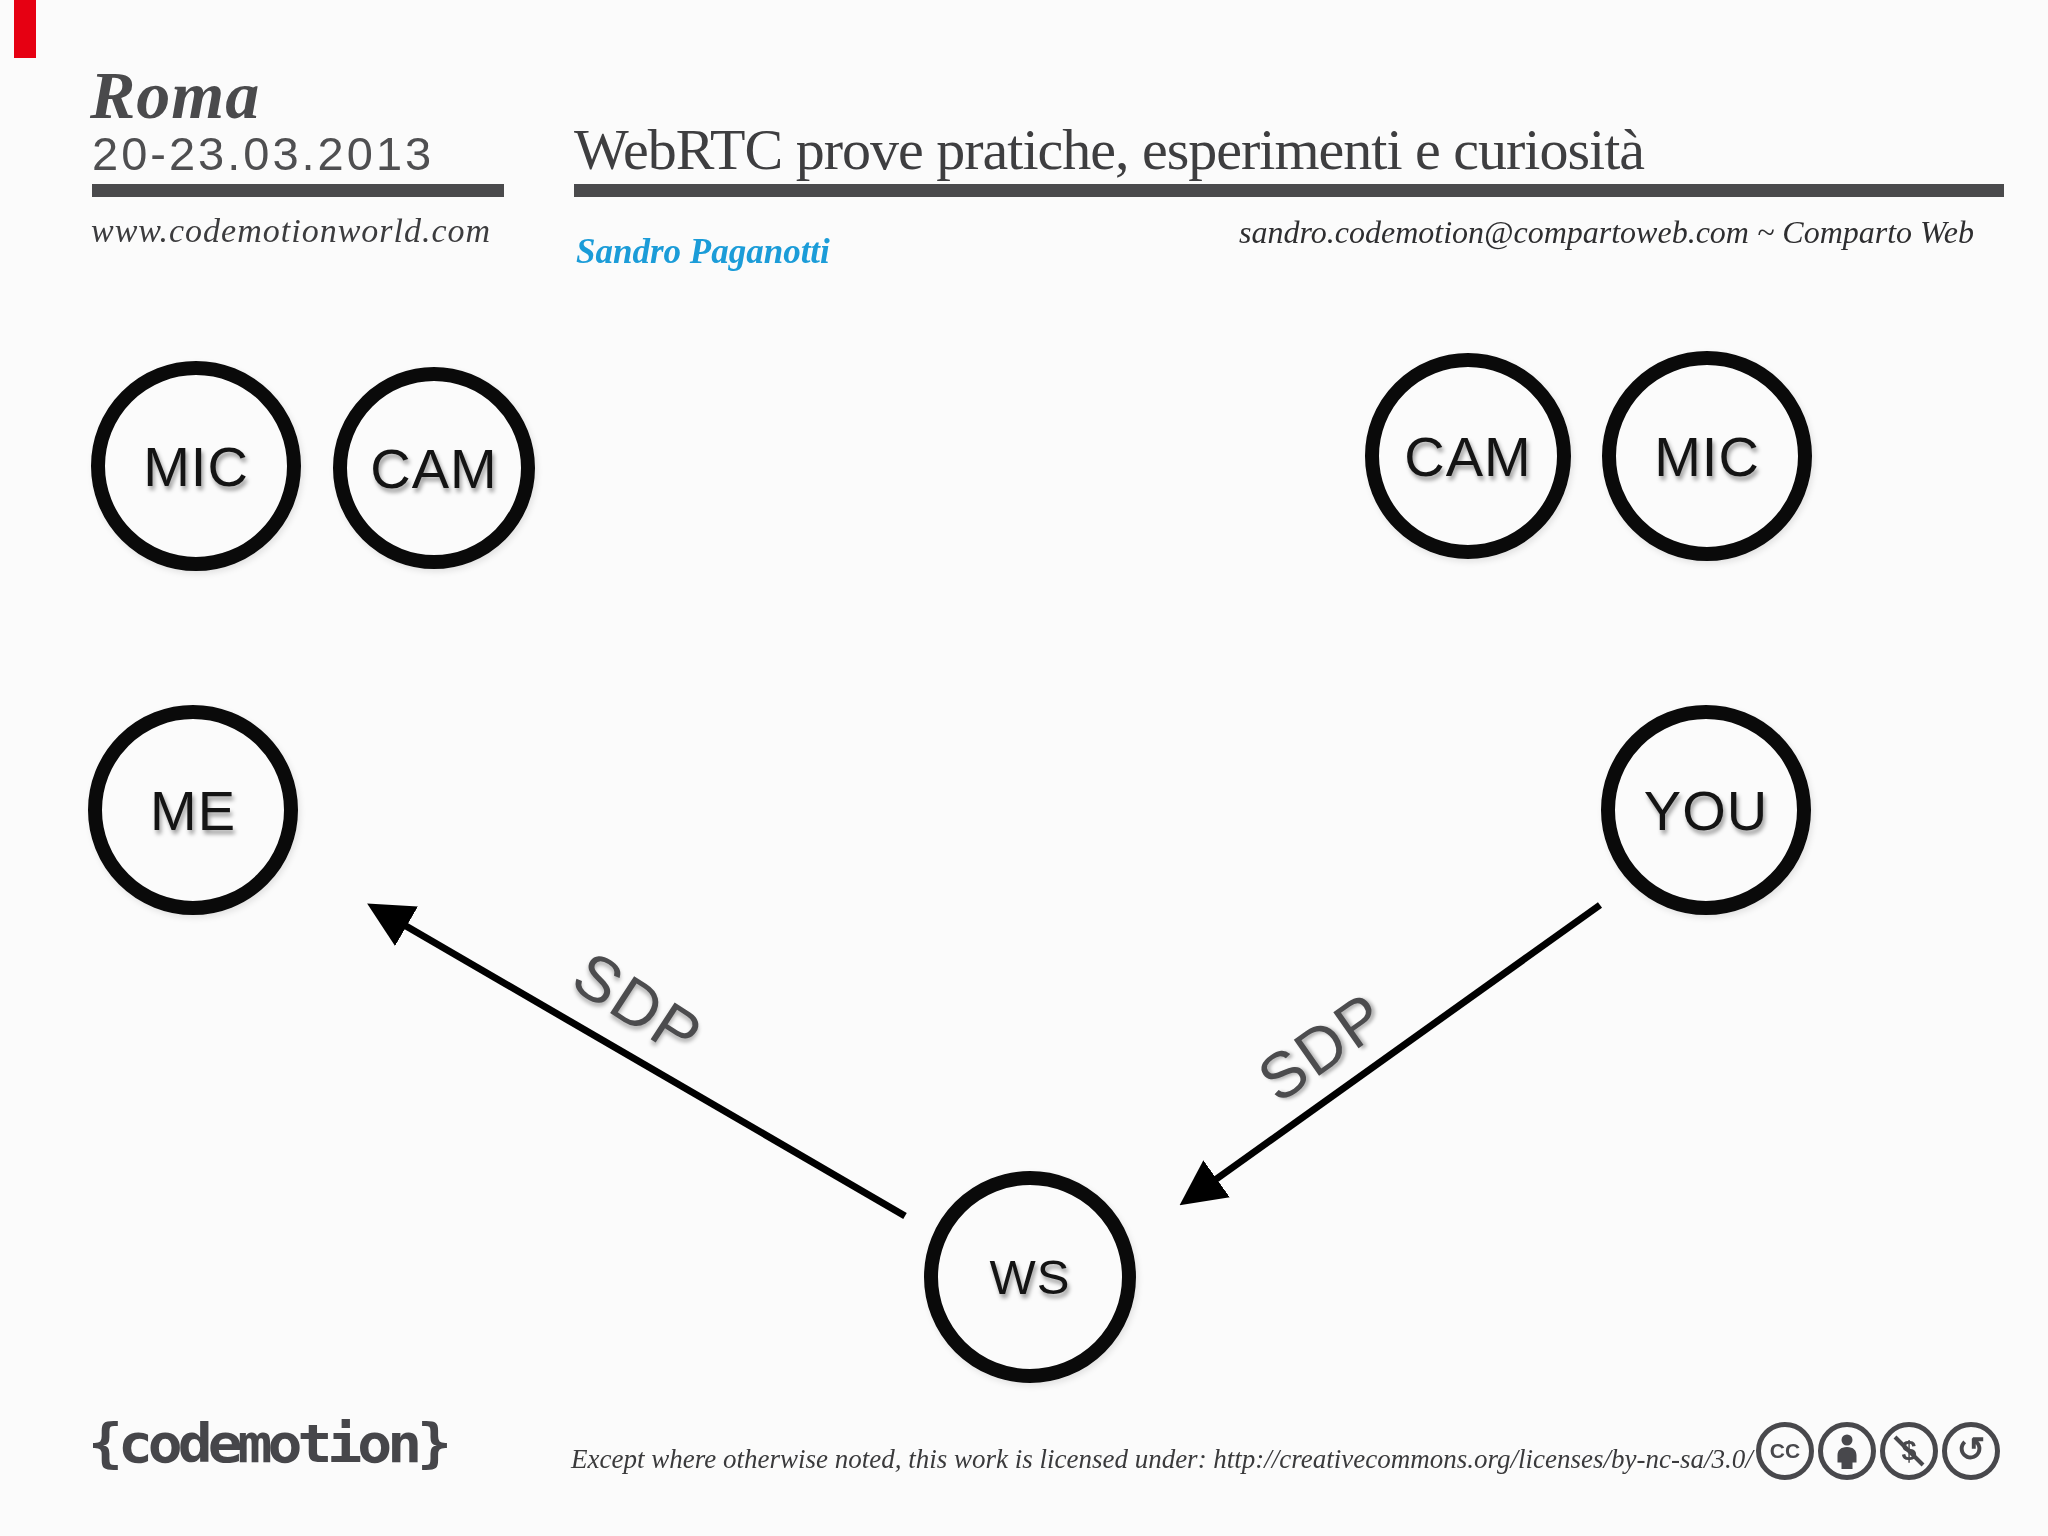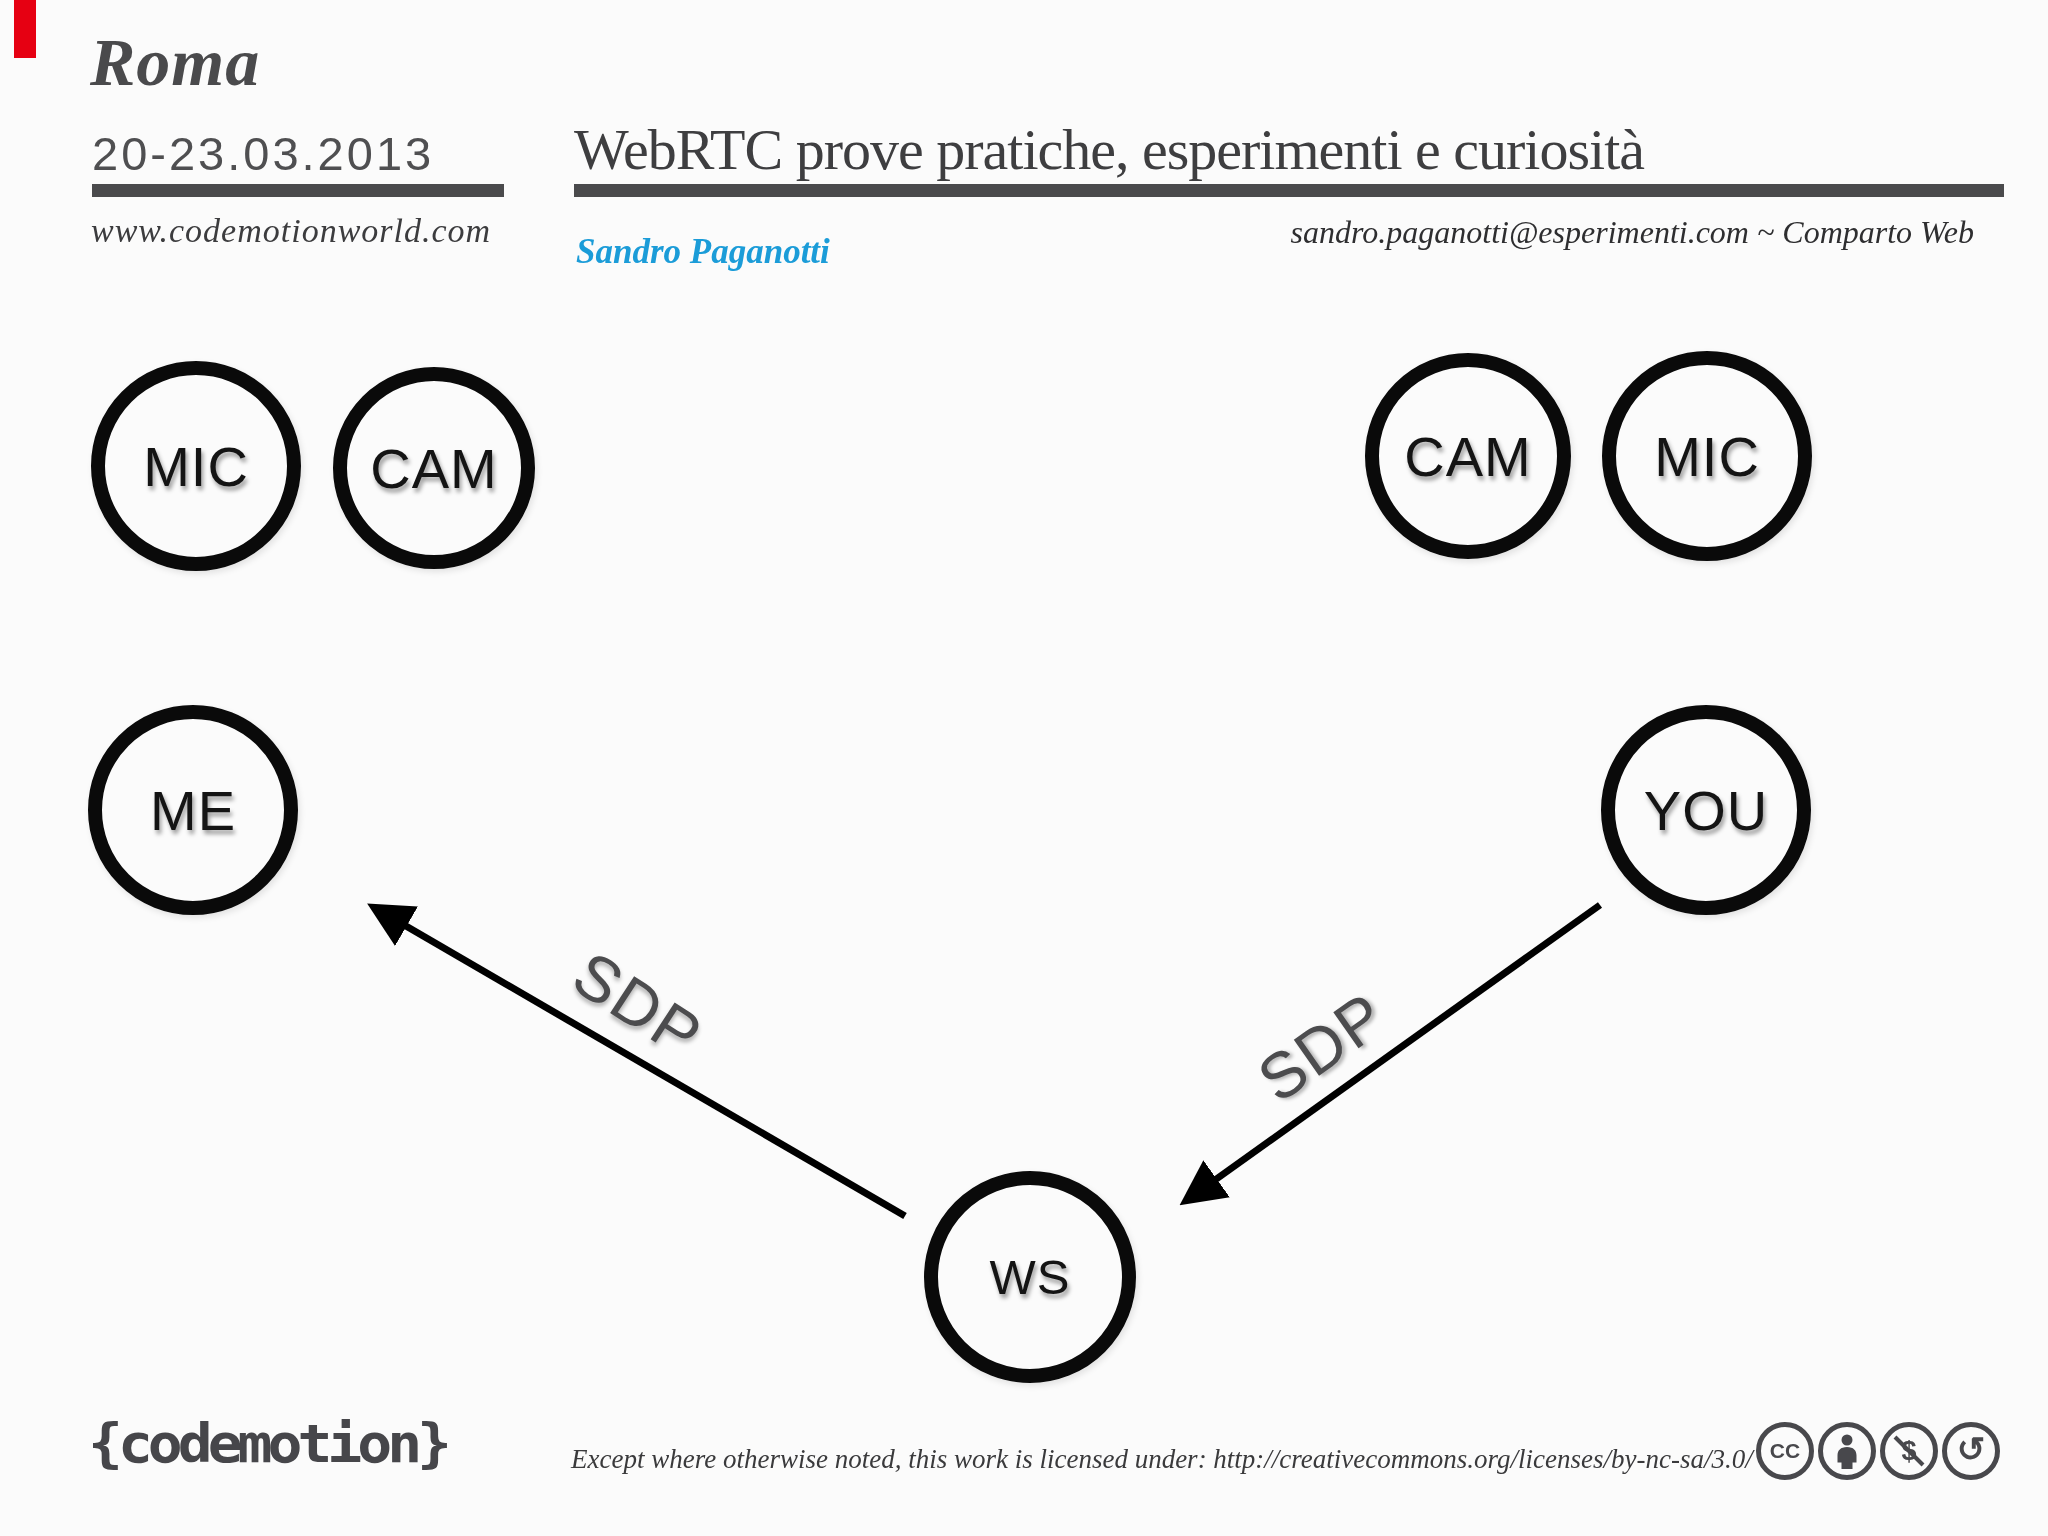--- a/index.html
+++ b/index.html
@@ -4,21 +4,21 @@
 <style>
   html,body{margin:0;padding:0;}
   body{
     width:2048px;height:1536px;position:relative;overflow:hidden;
     background:#fbfbfb;
     font-family:"Liberation Sans",sans-serif;
   }
   
   .rec-marker{position:absolute;left:14px;top:0;width:22px;height:58px;background:#e60012;}
   .roma{
-    position:absolute;left:90px;top:23px;
+    position:absolute;left:90px;top:56px;
     font-family:"Liberation Serif",serif;font-style:italic;font-weight:bold;
     font-size:68px;letter-spacing:1px;color:#4a4a4c;
   }
   .dates{
     position:absolute;left:92px;top:126px;
     font-size:47px;letter-spacing:3px;color:#4f4f51;
   }
   .rule{position:absolute;top:184px;height:13px;background:#4a4a4c;}
   .rule-left{left:92px;width:412px;}
   .rule-title{left:574px;width:1430px;}
@@ -94,21 +94,21 @@
 <body>
 
 <div class="rec-marker"></div>
 <div class="roma">Roma</div>
 <div class="dates">20-23.03.2013</div>
 <div class="rule rule-left"></div>
 <div class="site">www.codemotionworld.com</div>
 <div class="talk-title">WebRTC prove pratiche, esperimenti e curiosità</div>
 <div class="rule rule-title"></div>
 <div class="speaker">Sandro Paganotti</div>
-<div class="contact">sandro.paganotti@esperimenti.com  ~ Comparto Web</div>
+<div class="contact">sandro.codemotion@compartoweb.com  ~ Comparto Web</div>
 
 <div class="node node-mic-left">
   <span class="lbl">MIC</span>
 </div>
 <div class="node node-cam-left">
   <span class="lbl">CAM</span>
 </div>
 <div class="node node-cam-right">
   <span class="lbl">CAM</span>
 </div>

